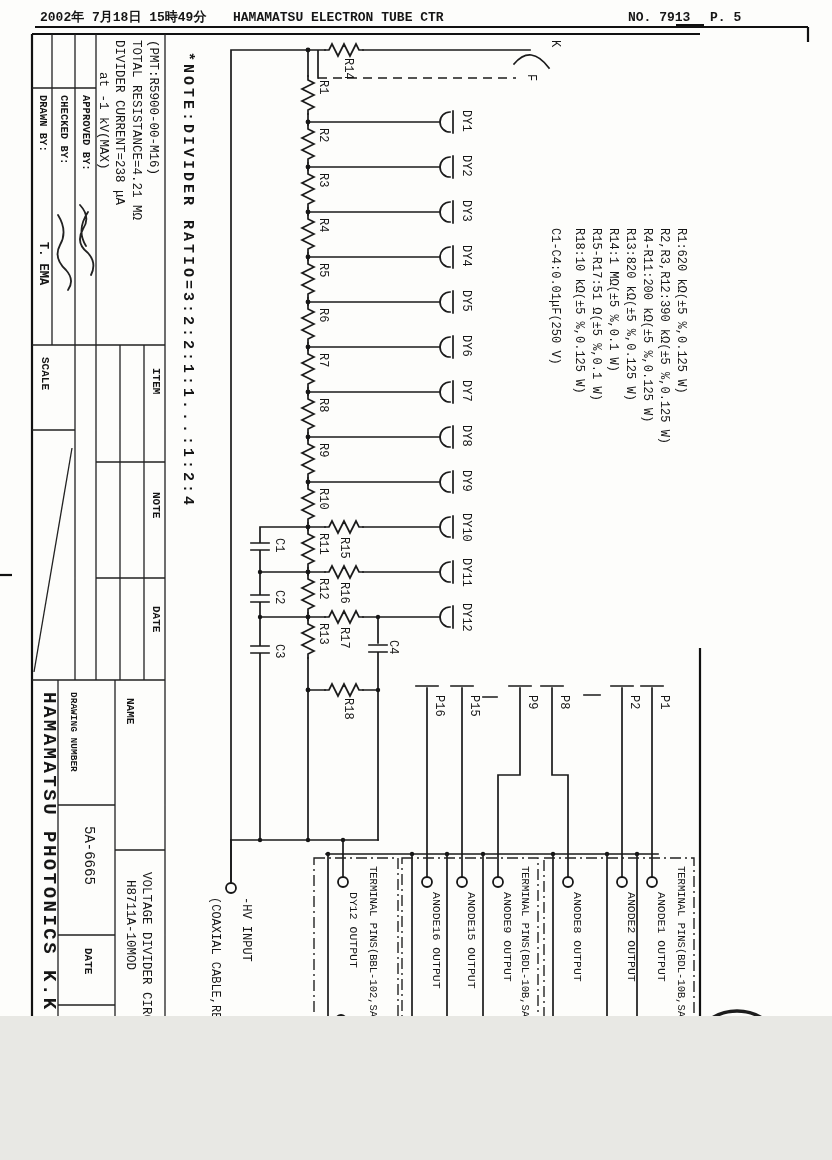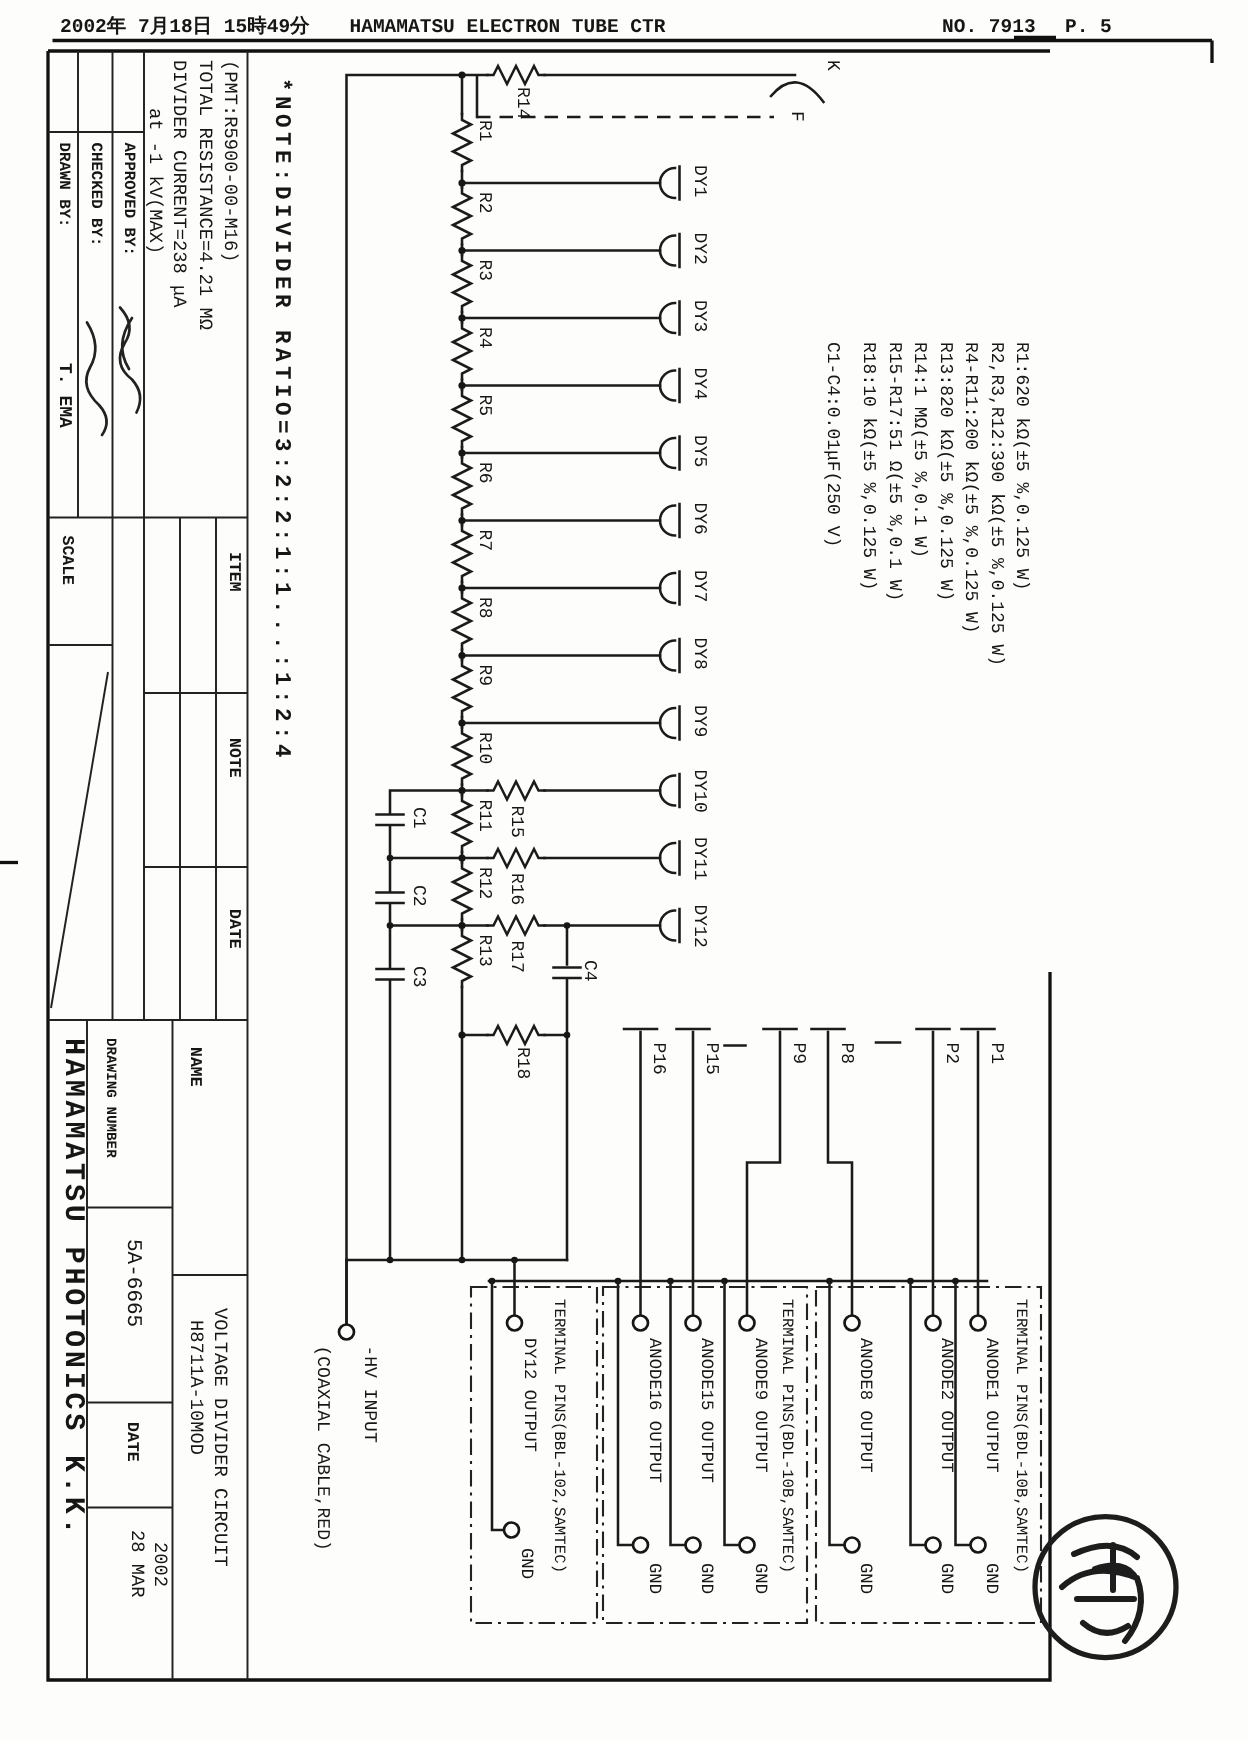--- a/index.html
+++ b/index.html
@@ -1,16 +1,16 @@
 <!DOCTYPE html>
 <html><head>
 <meta charset="utf-8">
 <style>
   html,body{margin:0;padding:0;background:#e8e8e4;}
-  .page{width:832px;height:1160px;background:#fdfdfb;position:relative;margin:0 auto;overflow:hidden;}
+  .page{width:832px;height:1016px;background:#fdfdfb;position:relative;margin:0 auto;overflow:hidden;}
   svg{display:block;}
   .t{font-family:"Liberation Mono","DejaVu Sans Mono",monospace;fill:#161616;}
   .b{font-weight:700;}
   .f9{font-size:9.5px}.f10{font-size:10.5px}.f11{font-size:11px}.f115{font-size:11.5px}
   .f12{font-size:12px}.f125{font-size:12.5px}.f13{font-size:13px}.f14{font-size:14px}
   .f15{font-size:15px;letter-spacing:3px}.f19{font-size:19px;letter-spacing:2.5px}
   .w{stroke:#1b1b1b;stroke-width:1.7;fill:none;stroke-linecap:square;}
   .w2{stroke:#111;stroke-width:2.2;fill:none;}
   .thin{stroke:#222;stroke-width:1.3;fill:none;}
   .dash{stroke:#1b1b1b;stroke-width:1.6;fill:none;stroke-dasharray:9 6;}

